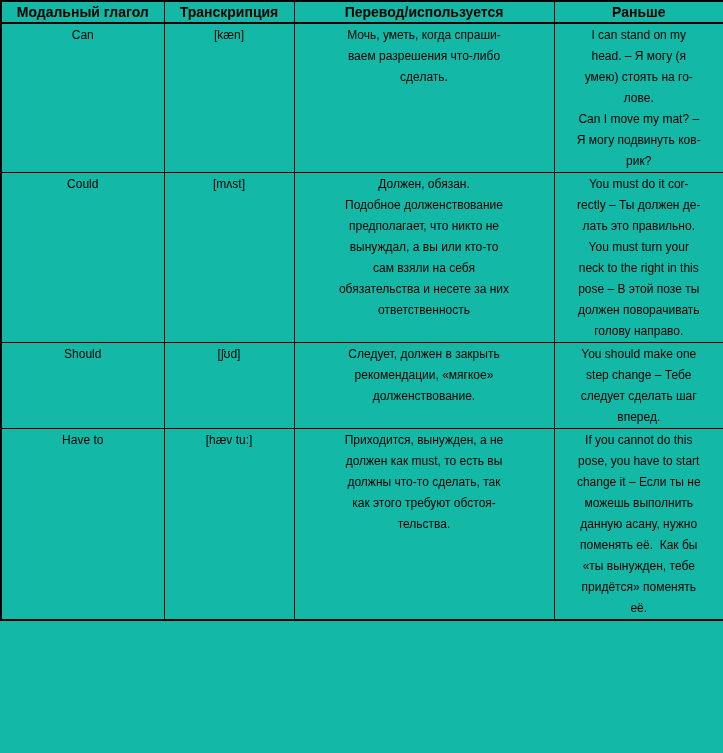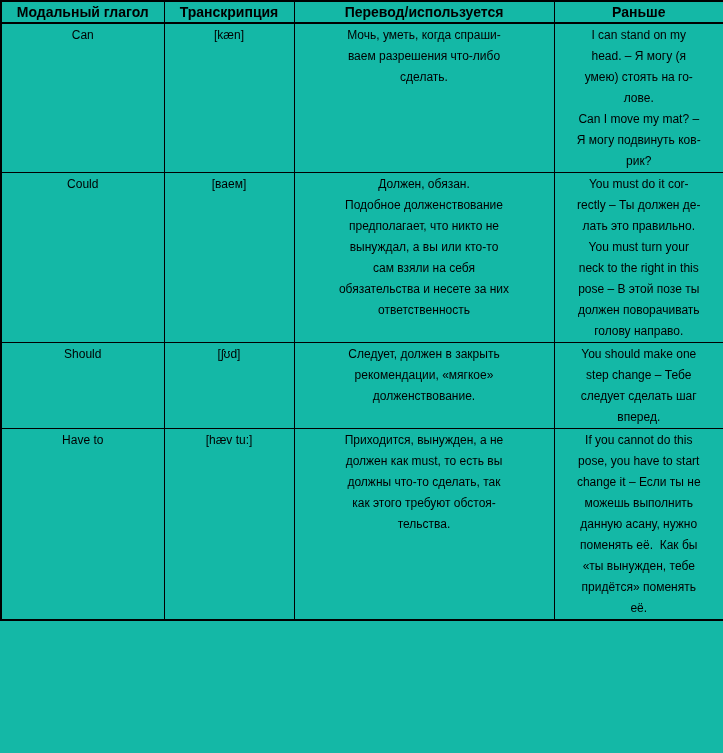--- a/index.html
+++ b/index.html
@@ -88,21 +88,21 @@
         <td>I can stand on my
 head. – Я могу (я
 умею) стоять на го-
 лове.
 Can I move my mat? –
 Я могу подвинуть ков-
 рик?</td>
       </tr>
       <tr class="r-must">
         <td>Could</td>
-        <td>[ваем]</td>
+        <td>[mʌst]</td>
         <td>Должен, обязан.
 Подобное долженствование
 предполагает, что никто не
 вынуждал, а вы или кто-то
 сам взяли на себя
 обязательства и несете за них
 ответственность</td>
         <td>You must do it cor-
 rectly – Ты должен де-
 лать это правильно.

